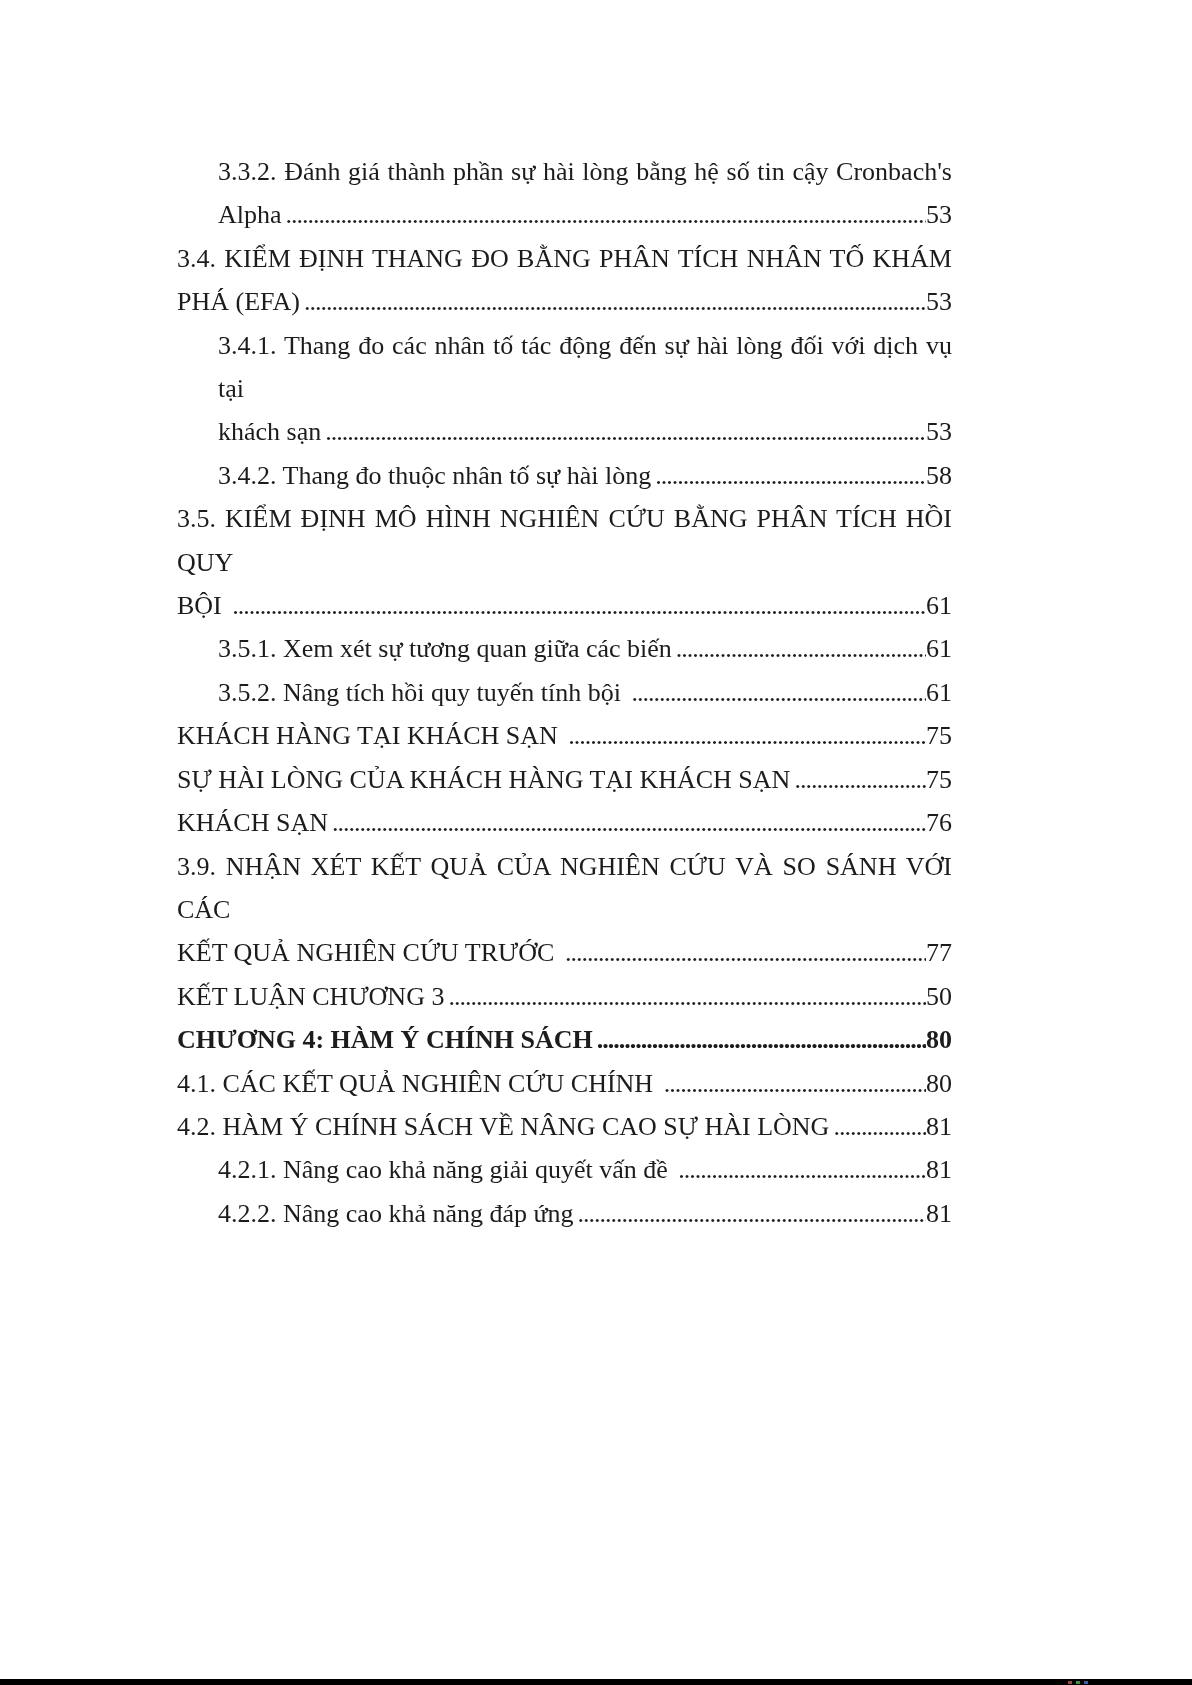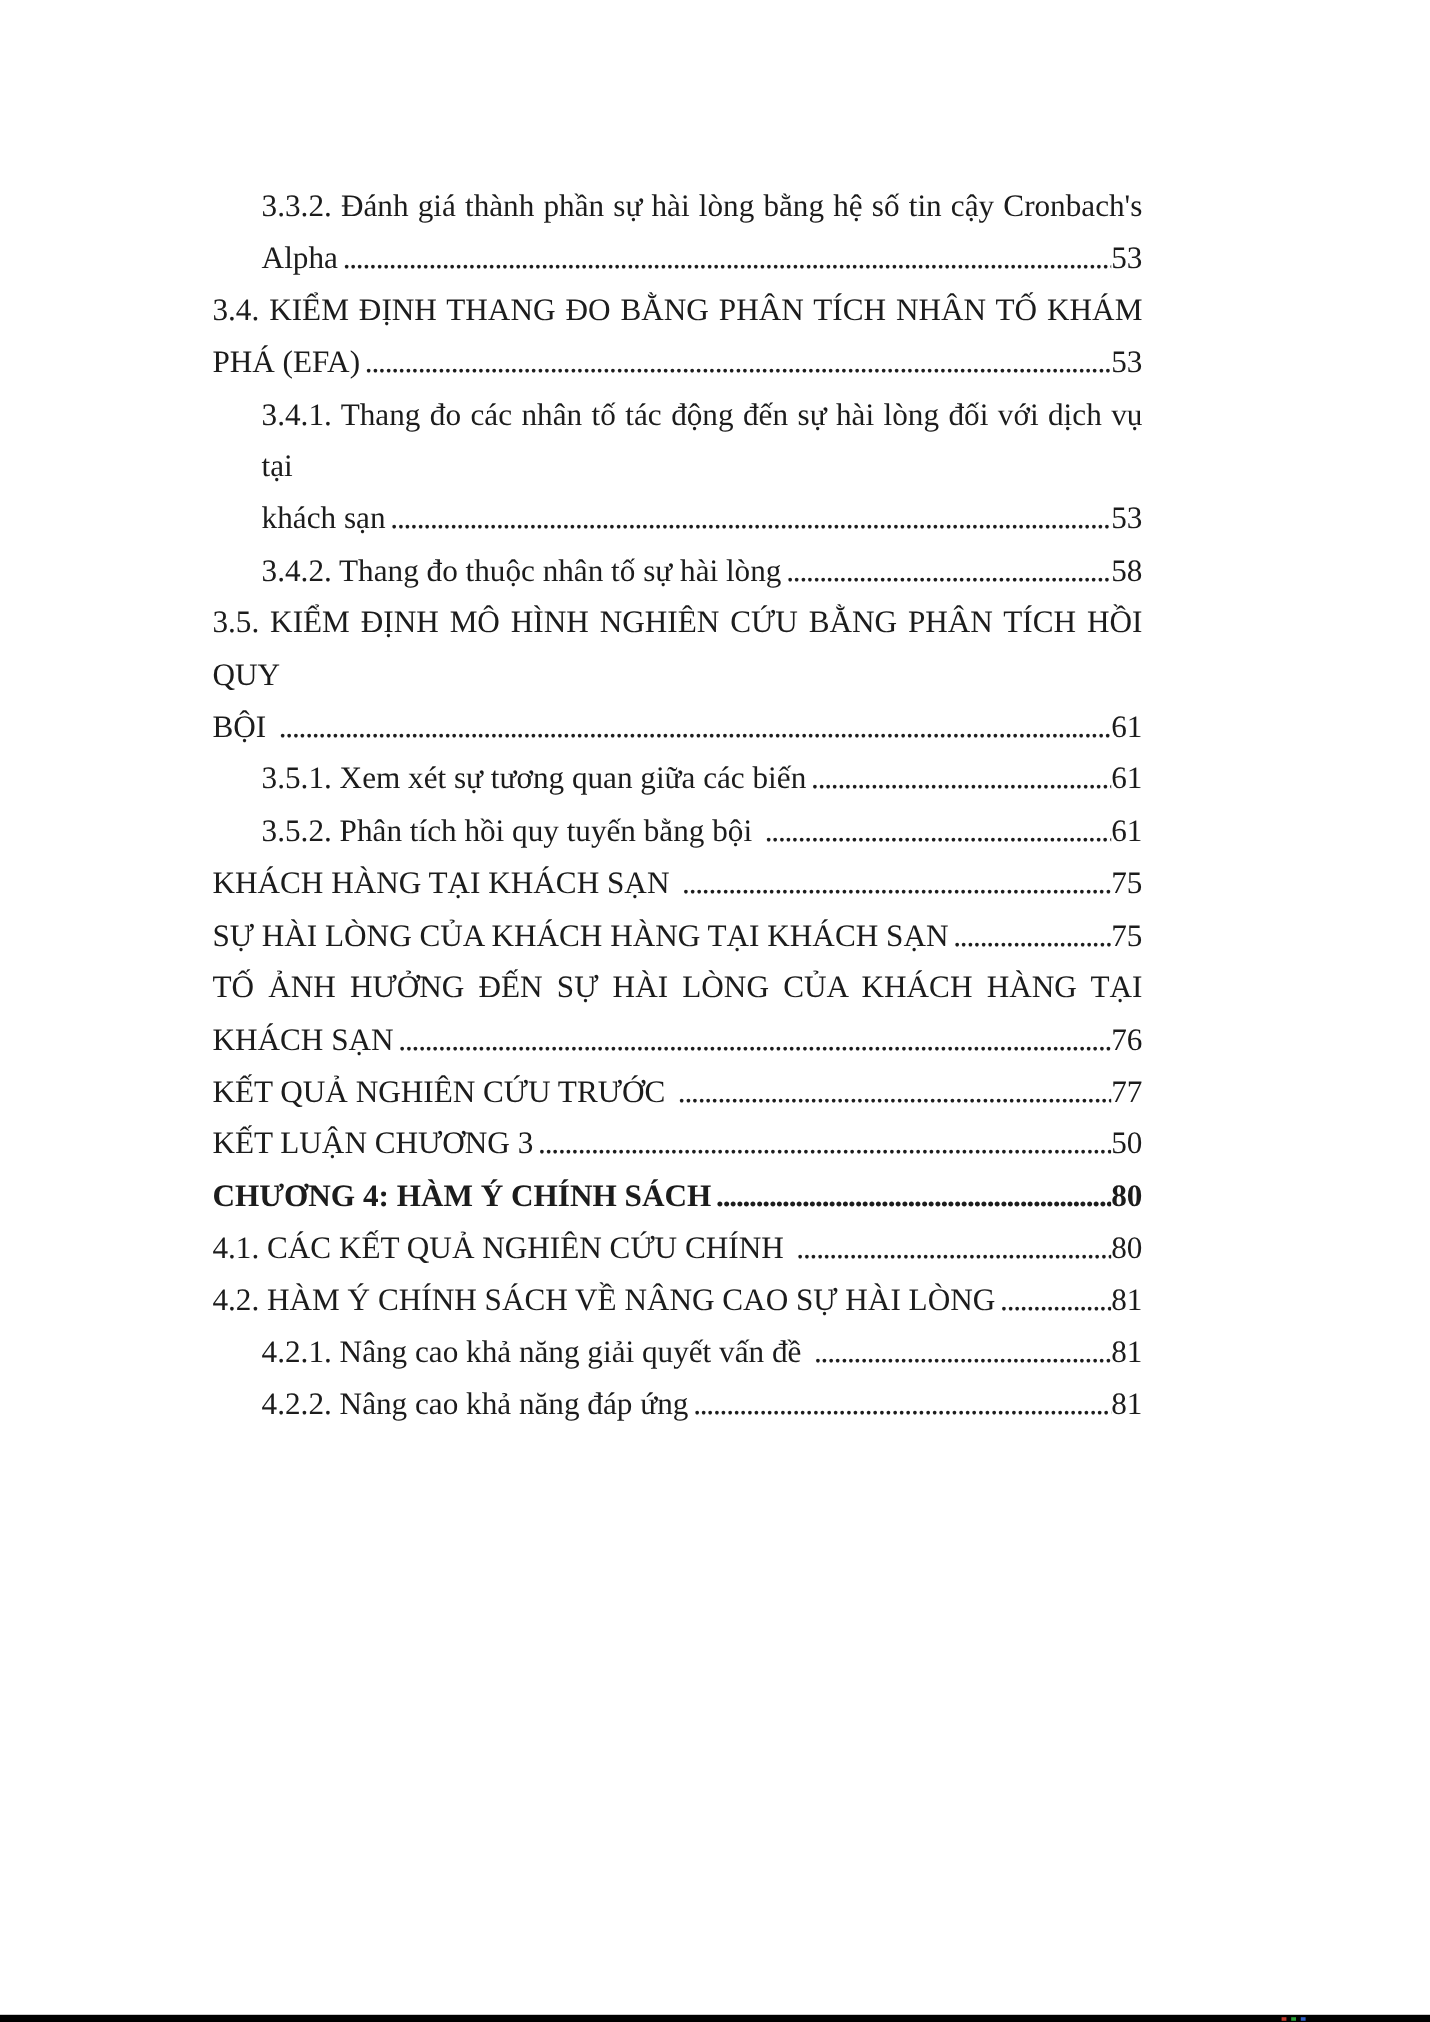--- a/index.html
+++ b/index.html
@@ -108,48 +108,48 @@
       </div>
       <div class="entry sub">
         <div class="leader-line">
           <span class="lead-text">3.5.1. Xem xét sự tương quan giữa các biến</span>
           <span class="dots"></span>
           <span class="pnum">61</span>
         </div>
       </div>
       <div class="entry sub">
         <div class="leader-line">
-          <span class="lead-text">3.5.2. Phân tích hồi quy tuyến bằng bội </span>
+          <span class="lead-text">3.5.2. Nâng tích hồi quy tuyến tính bội </span>
           <span class="dots"></span>
           <span class="pnum">61</span>
         </div>
       </div>
       <div class="entry main">
         <div class="leader-line">
           <span class="lead-text">KHÁCH HÀNG TẠI KHÁCH SẠN </span>
           <span class="dots"></span>
           <span class="pnum">75</span>
         </div>
       </div>
       <div class="entry main">
         <div class="leader-line">
           <span class="lead-text">SỰ HÀI LÒNG CỦA KHÁCH HÀNG TẠI KHÁCH SẠN</span>
           <span class="dots"></span>
           <span class="pnum">75</span>
         </div>
       </div>
       <div class="entry main">
-        <div class="fill-line">TỐ ẢNH HƯỞNG ĐẾN SỰ HÀI LÒNG CỦA KHÁCH HÀNG TẠI</div>
         <div class="leader-line">
           <span class="lead-text">KHÁCH SẠN</span>
           <span class="dots"></span>
           <span class="pnum">76</span>
         </div>
       </div>
       <div class="entry main">
+        <div class="fill-line">3.9. NHẬN XÉT KẾT QUẢ CỦA NGHIÊN CỨU VÀ SO SÁNH VỚI CÁC</div>
         <div class="leader-line">
           <span class="lead-text">KẾT QUẢ NGHIÊN CỨU TRƯỚC </span>
           <span class="dots"></span>
           <span class="pnum">77</span>
         </div>
       </div>
       <div class="entry main">
         <div class="leader-line">
           <span class="lead-text">KẾT LUẬN CHƯƠNG 3</span>
           <span class="dots"></span>

